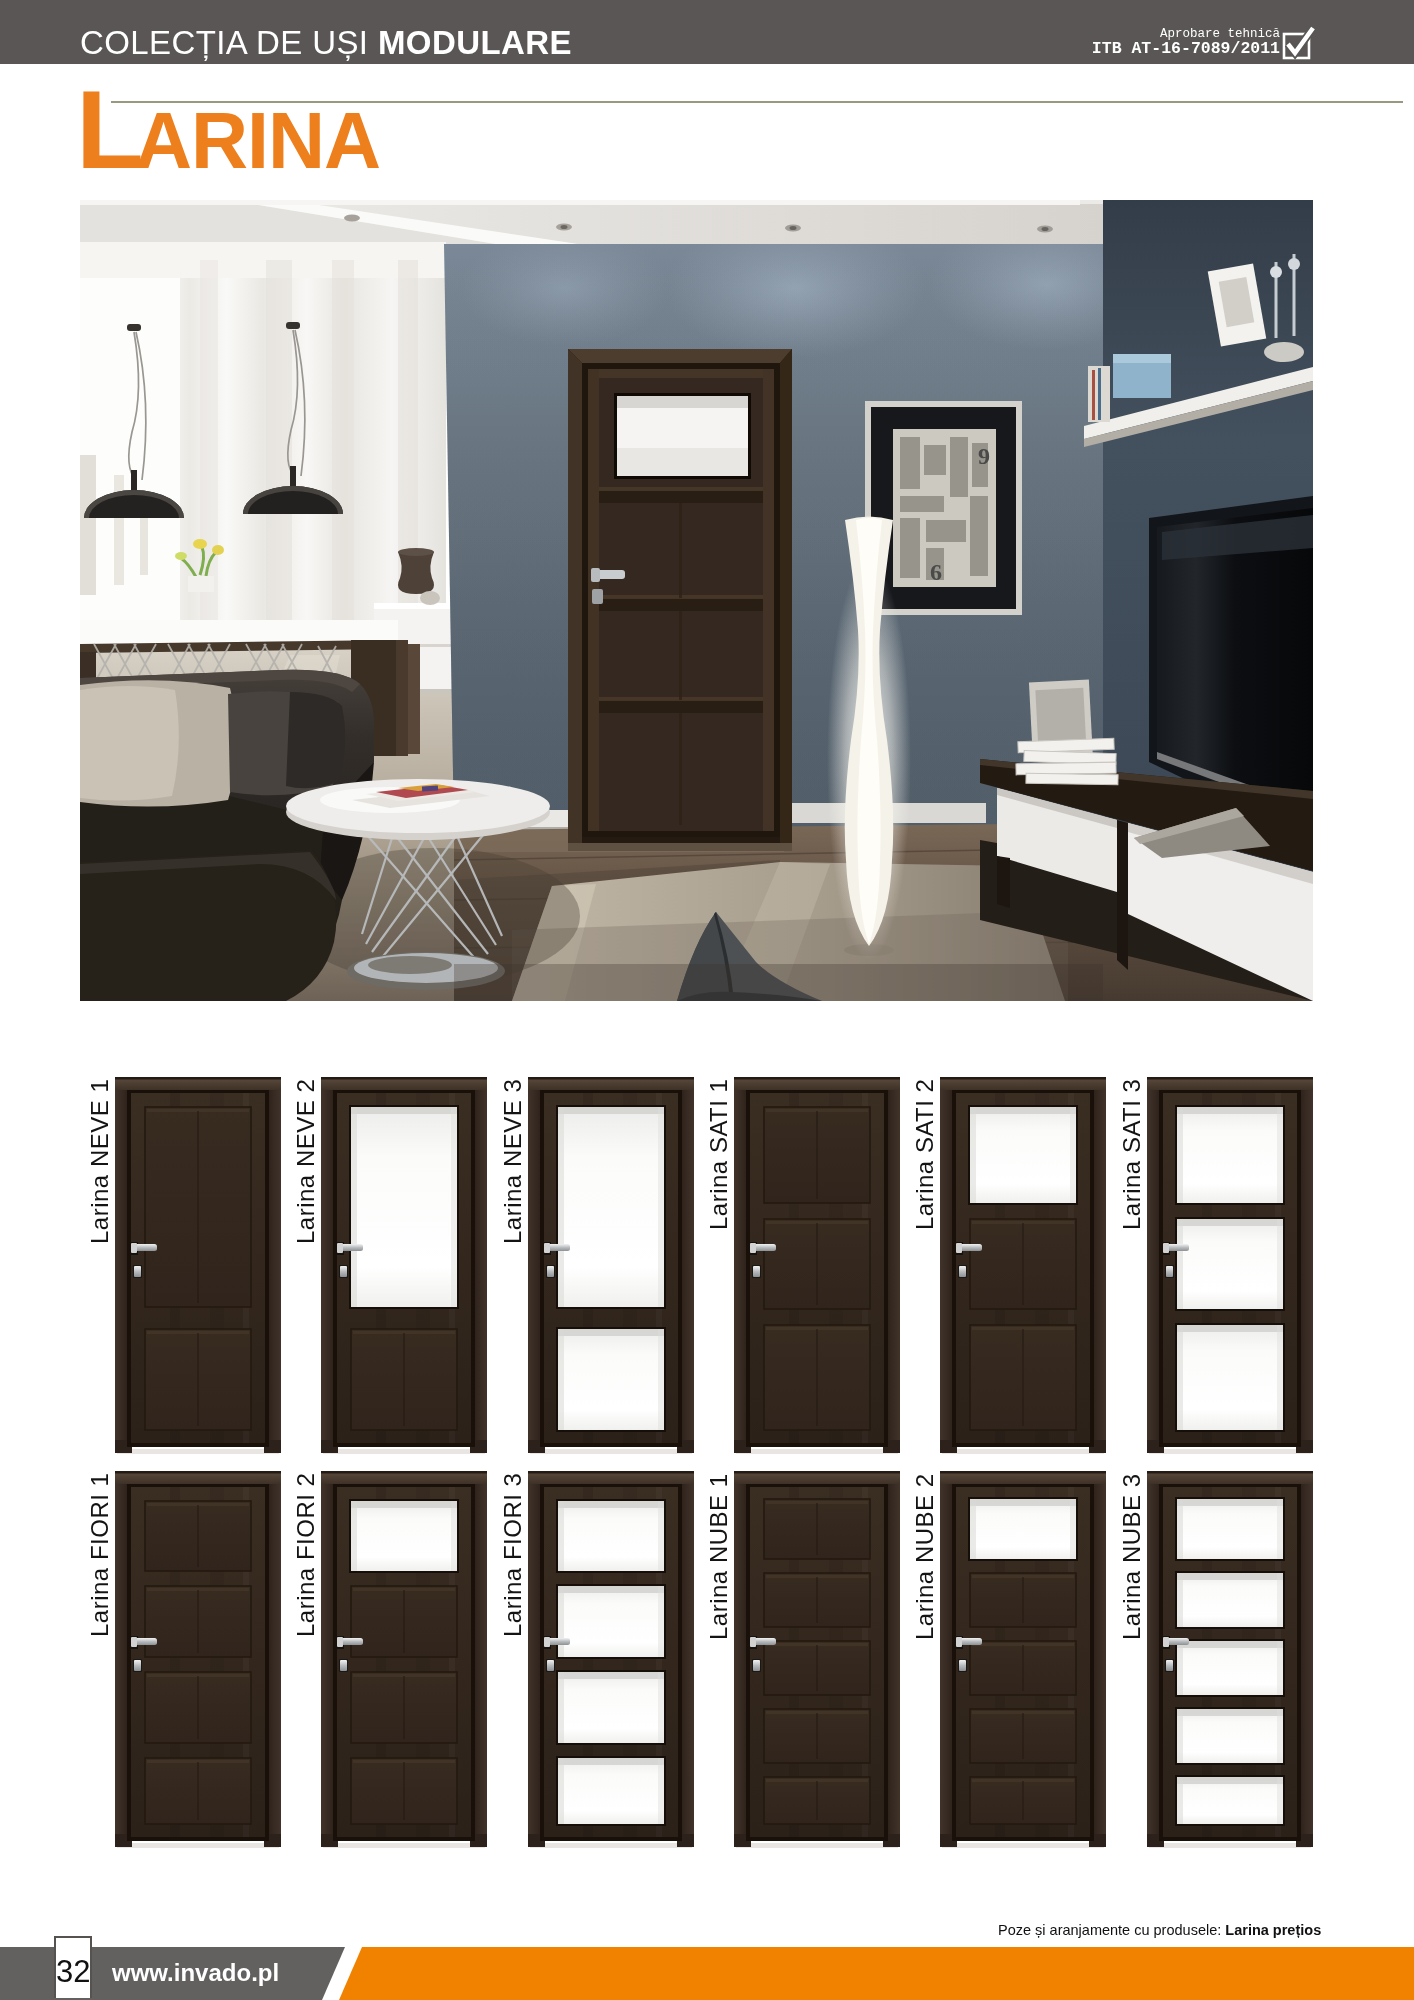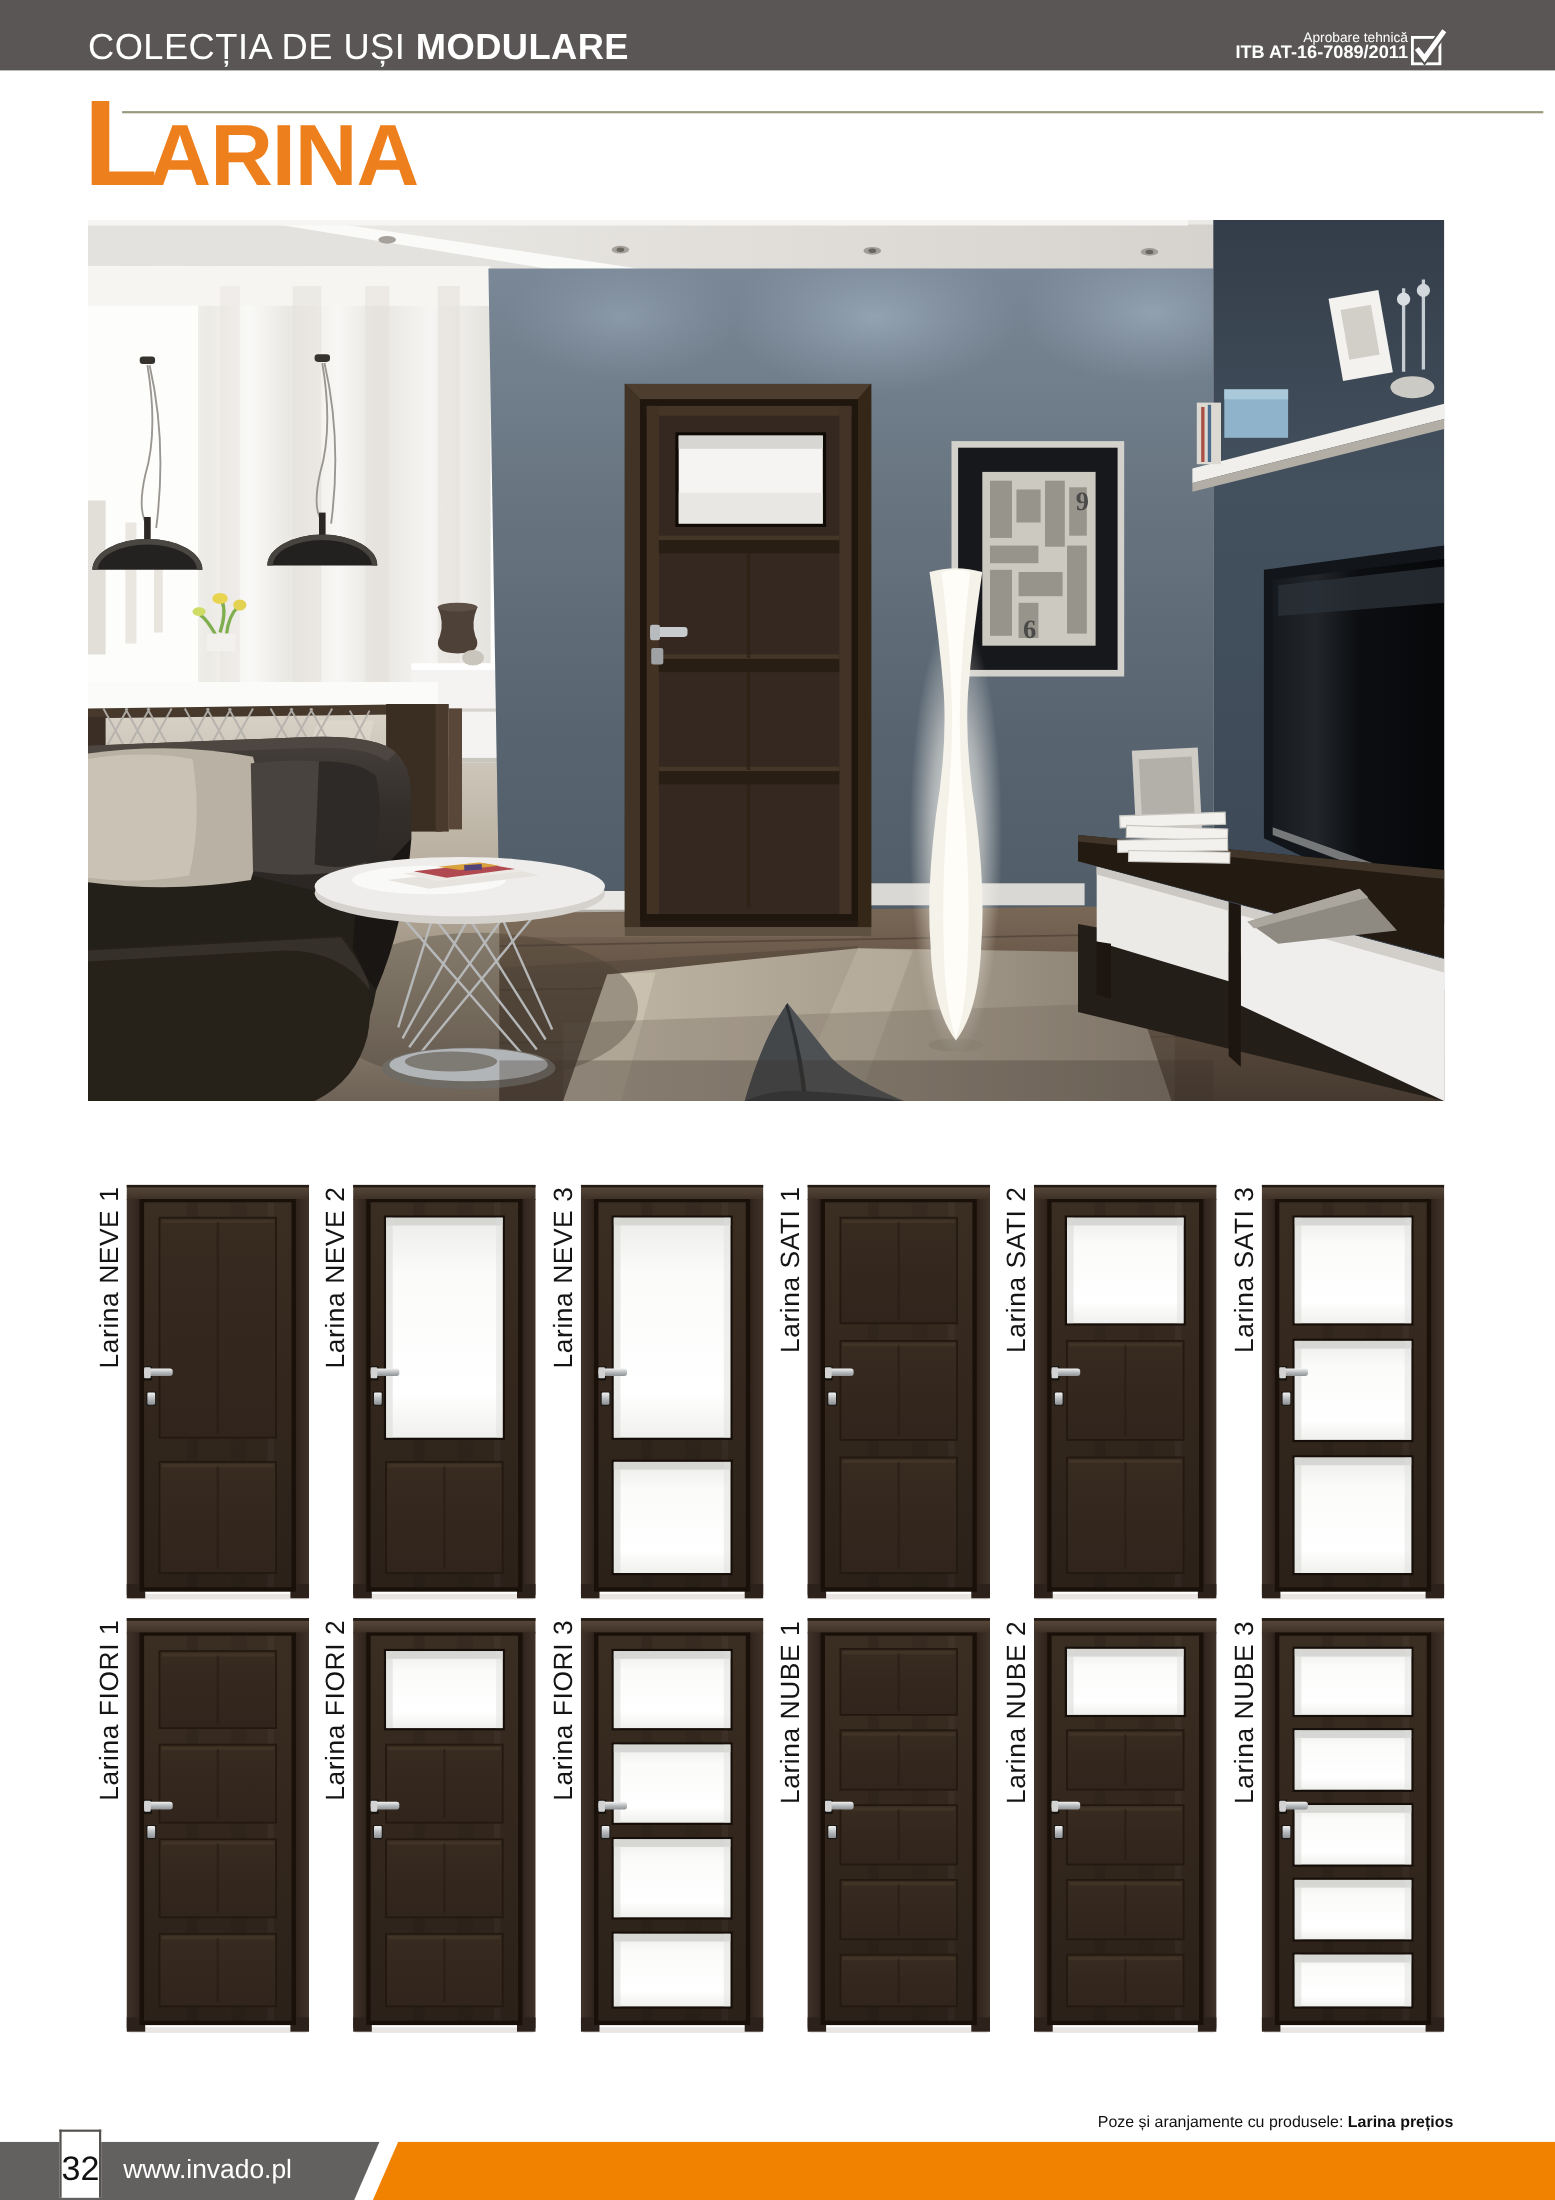--- a/index.html
+++ b/index.html
@@ -5,21 +5,21 @@
 body{width:1414px;height:2000px;position:relative;background:#ffffff;
   font-family:"Liberation Sans", sans-serif; overflow:hidden;}
 .abs{position:absolute;}
 .vlab{position:absolute;width:28px;height:300px;writing-mode:vertical-rl;
   transform:rotate(180deg);text-align:right;font-size:24px;color:#141414;
   letter-spacing:0.5px;}
 </style></head><body>
 
 <div class="abs" style="left:0;top:0;width:1414px;height:64px;background:#595655"></div>
 <div class="abs" style="left:80px;top:24px;font-size:33px;color:#fff;letter-spacing:0.4px">COLECȚIA DE UȘI <b>MODULARE</b></div>
-<div class="abs" style="left:900px;top:28px;width:380px;text-align:right;color:#fff;">
+<div class="abs" style="left:900px;top:28px;width:380px;text-align:right;color:#fff;font-family:Liberation Mono, monospace;">
     <div style="font-size:12.5px;line-height:13px;">Aprobare tehnică</div>
     <div style="font-size:16.5px;line-height:15px;font-weight:bold;">ITB AT-16-7089/2011</div>
   </div>
 <svg class="abs" style="left:1282px;top:22px" width="34" height="40" viewBox="0 0 34 40">
 <rect x="2" y="12" width="25" height="24" fill="none" stroke="#ffffff" stroke-width="2.6"></rect>
 <path d="M6 22 L13 31 L31 6" fill="none" stroke="#595655" stroke-width="8"></path>
 <path d="M6 22 L13 31 L31 6" fill="none" stroke="#ffffff" stroke-width="4.5"></path>
 </svg>
 <div class="abs" style="left:111px;top:101px;width:1292px;height:2px;background:#9a987e"></div>
 <svg class="abs" style="left:63px;top:80px" width="520" height="120" viewBox="0 0 500 120">
@@ -776,12 +776,12 @@
         <stop offset="1" stop-color="#8e9194"></stop>
 </linearGradient>
 </defs>
   </svg>
 <div class="abs" style="left:998px;top:1922px;width:700px;font-size:14.5px;color:#111">Poze și aranjamente cu produsele: <b>Larina prețios</b></div>
 <svg class="abs" style="left:0;top:1947px" width="1414" height="53" viewBox="0 0 1414 53">
 <polygon points="0,0 345,0 322,53 0,53" fill="#636160"></polygon>
 <polygon points="362,0 1414,0 1414,53 339,53" fill="#f08200"></polygon>
 </svg>
 <div class="abs" style="left:54px;top:1936px;width:38px;height:62px;background:#fff;border:2px solid #55524f;border-bottom:none;text-align:center;font-size:31px;color:#111;padding-top:16px;box-sizing:border-box;">32</div>
-<div class="abs" style="left:112px;top:1959px;font-size:24px;font-weight:normal;color:#fff;">www.invado.pl</div>
+<div class="abs" style="left:112px;top:1959px;font-size:24px;font-weight:bold;color:#fff;">www.invado.pl</div>
 </body></html>

